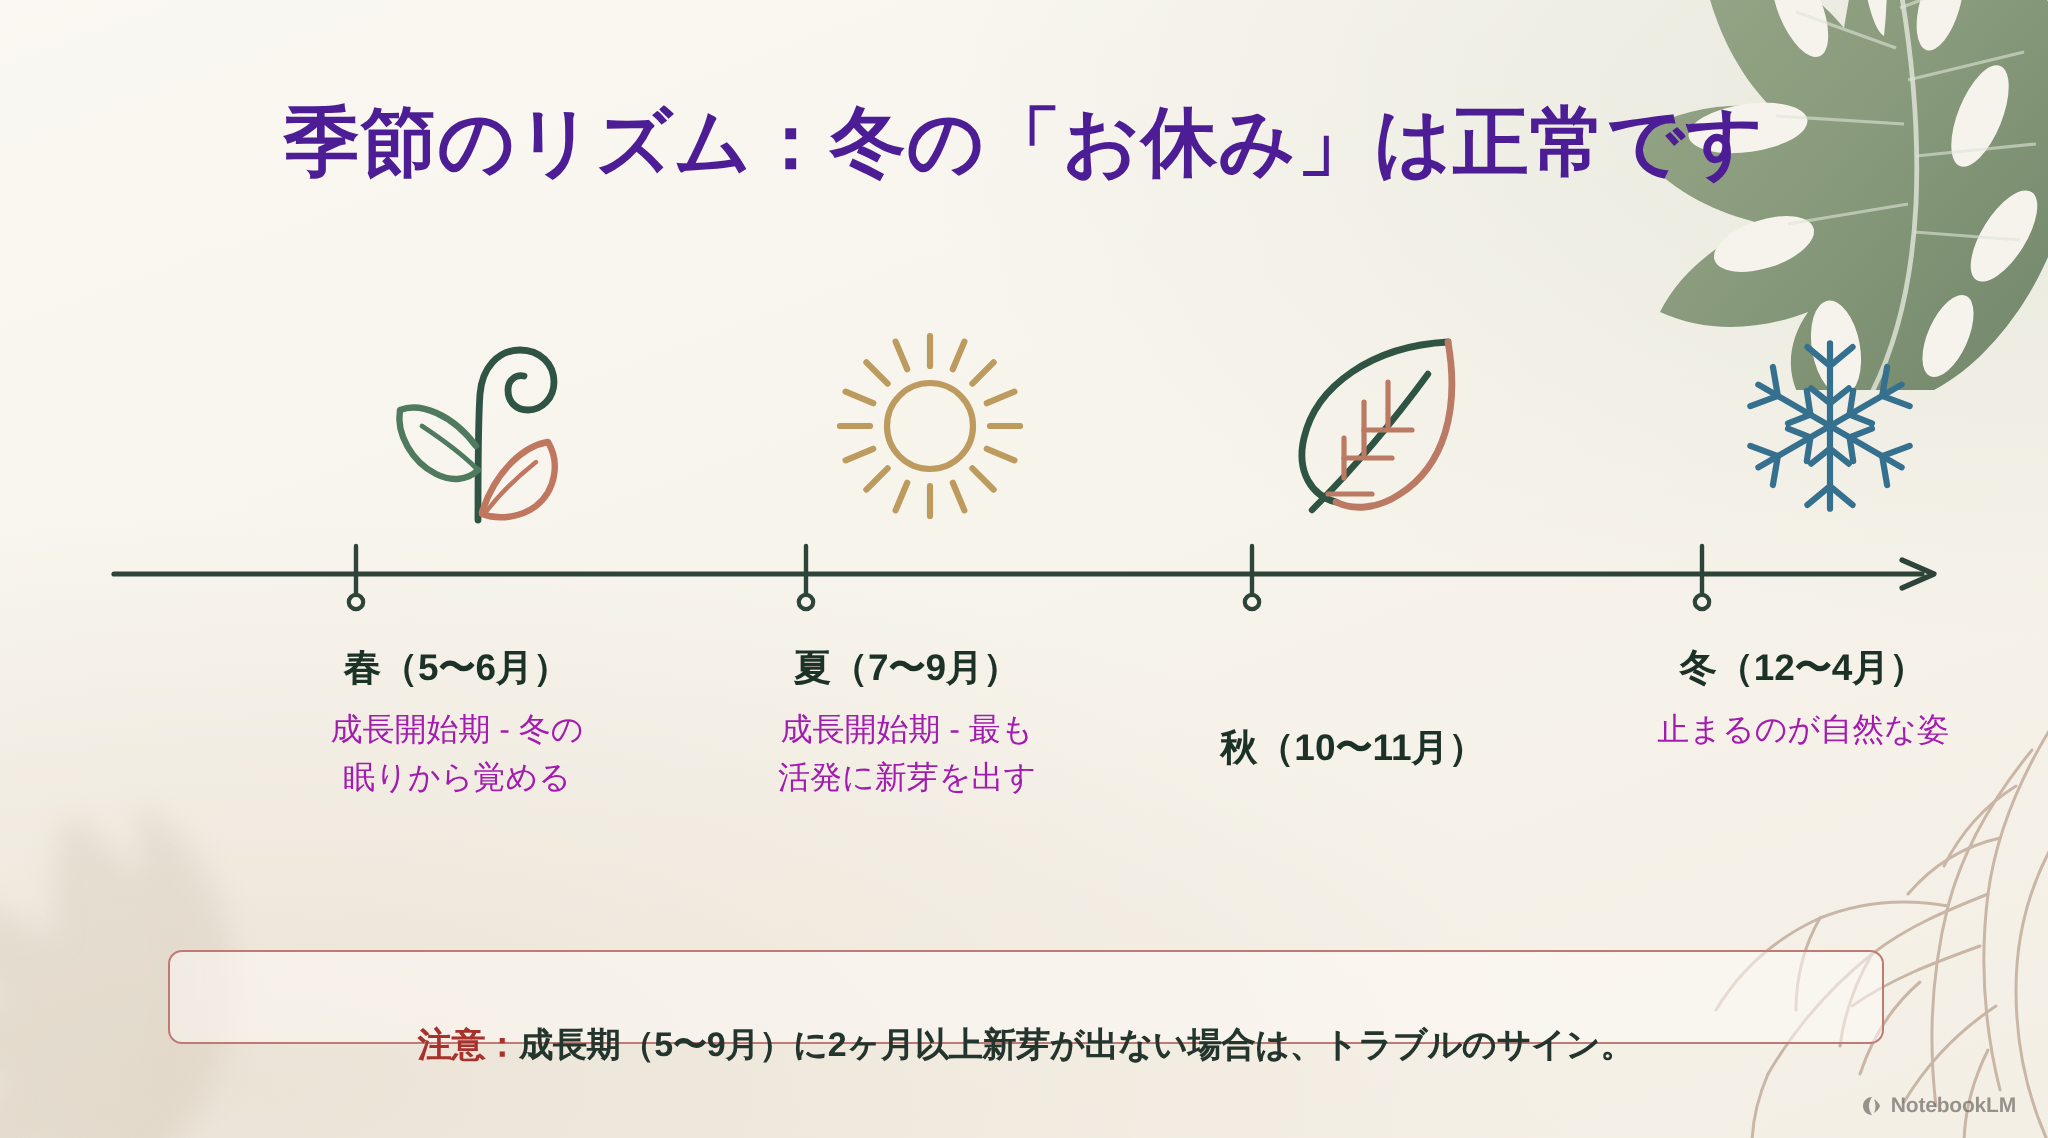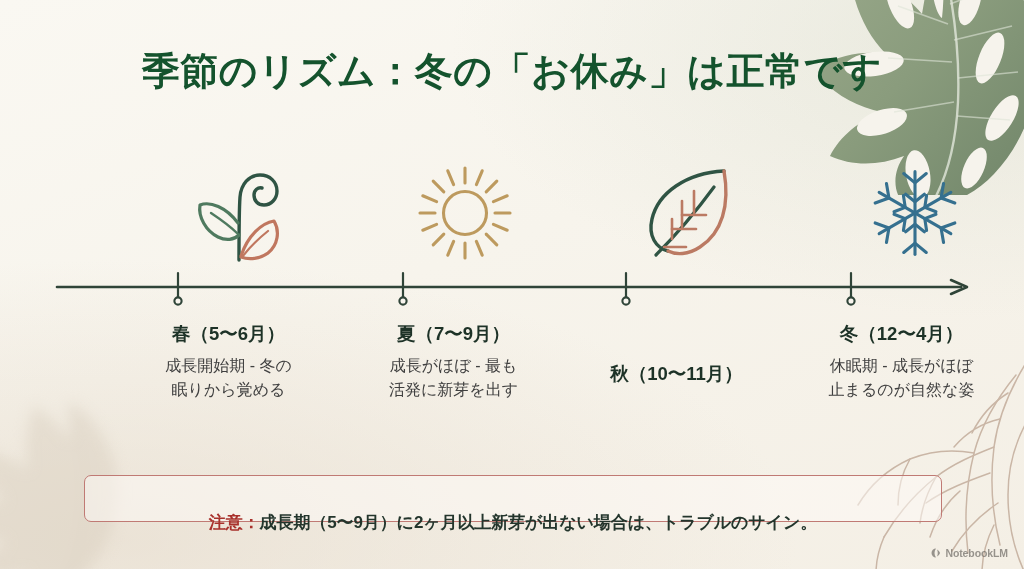--- a/index.html
+++ b/index.html
@@ -69,21 +69,21 @@
   .title {
     position: absolute;
     left: 0;
     right: 0;
     top: 46px;
     text-align: center;
     font-family: "Liberation Serif", "DejaVu Serif", serif;
     font-weight: bold;
     font-size: 38px;
     letter-spacing: 0.5px;
-    color: #14532d;
+    color: #4c1d95;
     white-space: nowrap;
   }
 
   
   .icons-row {
     position: absolute;
     left: 60px;
     top: 155px;
     width: 905px;
     height: 115px;
@@ -127,21 +127,21 @@
     font-weight: bold;
     color: #1d3227;
     letter-spacing: 0px;
     line-height: 1.25;
     white-space: nowrap;
   }
   .caption-body {
     margin-top: 9px;
     font-size: 16px;
     line-height: 1.52;
-    color: #404040;
+    color: #a21caf;
     font-weight: 500;
   }
 
   
   .note-box {
     position: absolute;
     left: 84px;
     top: 475px;
     width: 856px;
     height: 45px;
@@ -370,33 +370,32 @@
       <div class="caption-title">春（5〜6月）</div>
       <div class="caption-body">
         <div>成長開始期 - 冬の</div>
         <div>眠りから覚める</div>
       </div>
     </div>
 
     <div class="caption" style="left:288px;">
       <div class="caption-title">夏（7〜9月）</div>
       <div class="caption-body">
-        <div>成長がほぼ - 最も</div>
+        <div>成長開始期 - 最も</div>
         <div>活発に新芽を出す</div>
       </div>
     </div>
 
     <div class="caption" style="left:511px;margin-top:40px;">
       <div class="caption-title">秋（10〜11月）</div>
     </div>
 
     <div class="caption" style="left:736px;">
       <div class="caption-title">冬（12〜4月）</div>
       <div class="caption-body">
-        <div>休眠期 - 成長がほぼ</div>
         <div>止まるのが自然な姿</div>
       </div>
     </div>
   </div>
 
   <div class="note-box">
     <div class="note-text">
       <span class="note-label">注意</span><span class="note-label">：</span><span>成長期（5〜9月）に2ヶ月以上新芽が出ない場合は、トラブルのサイン。</span>
     </div>
   </div>

